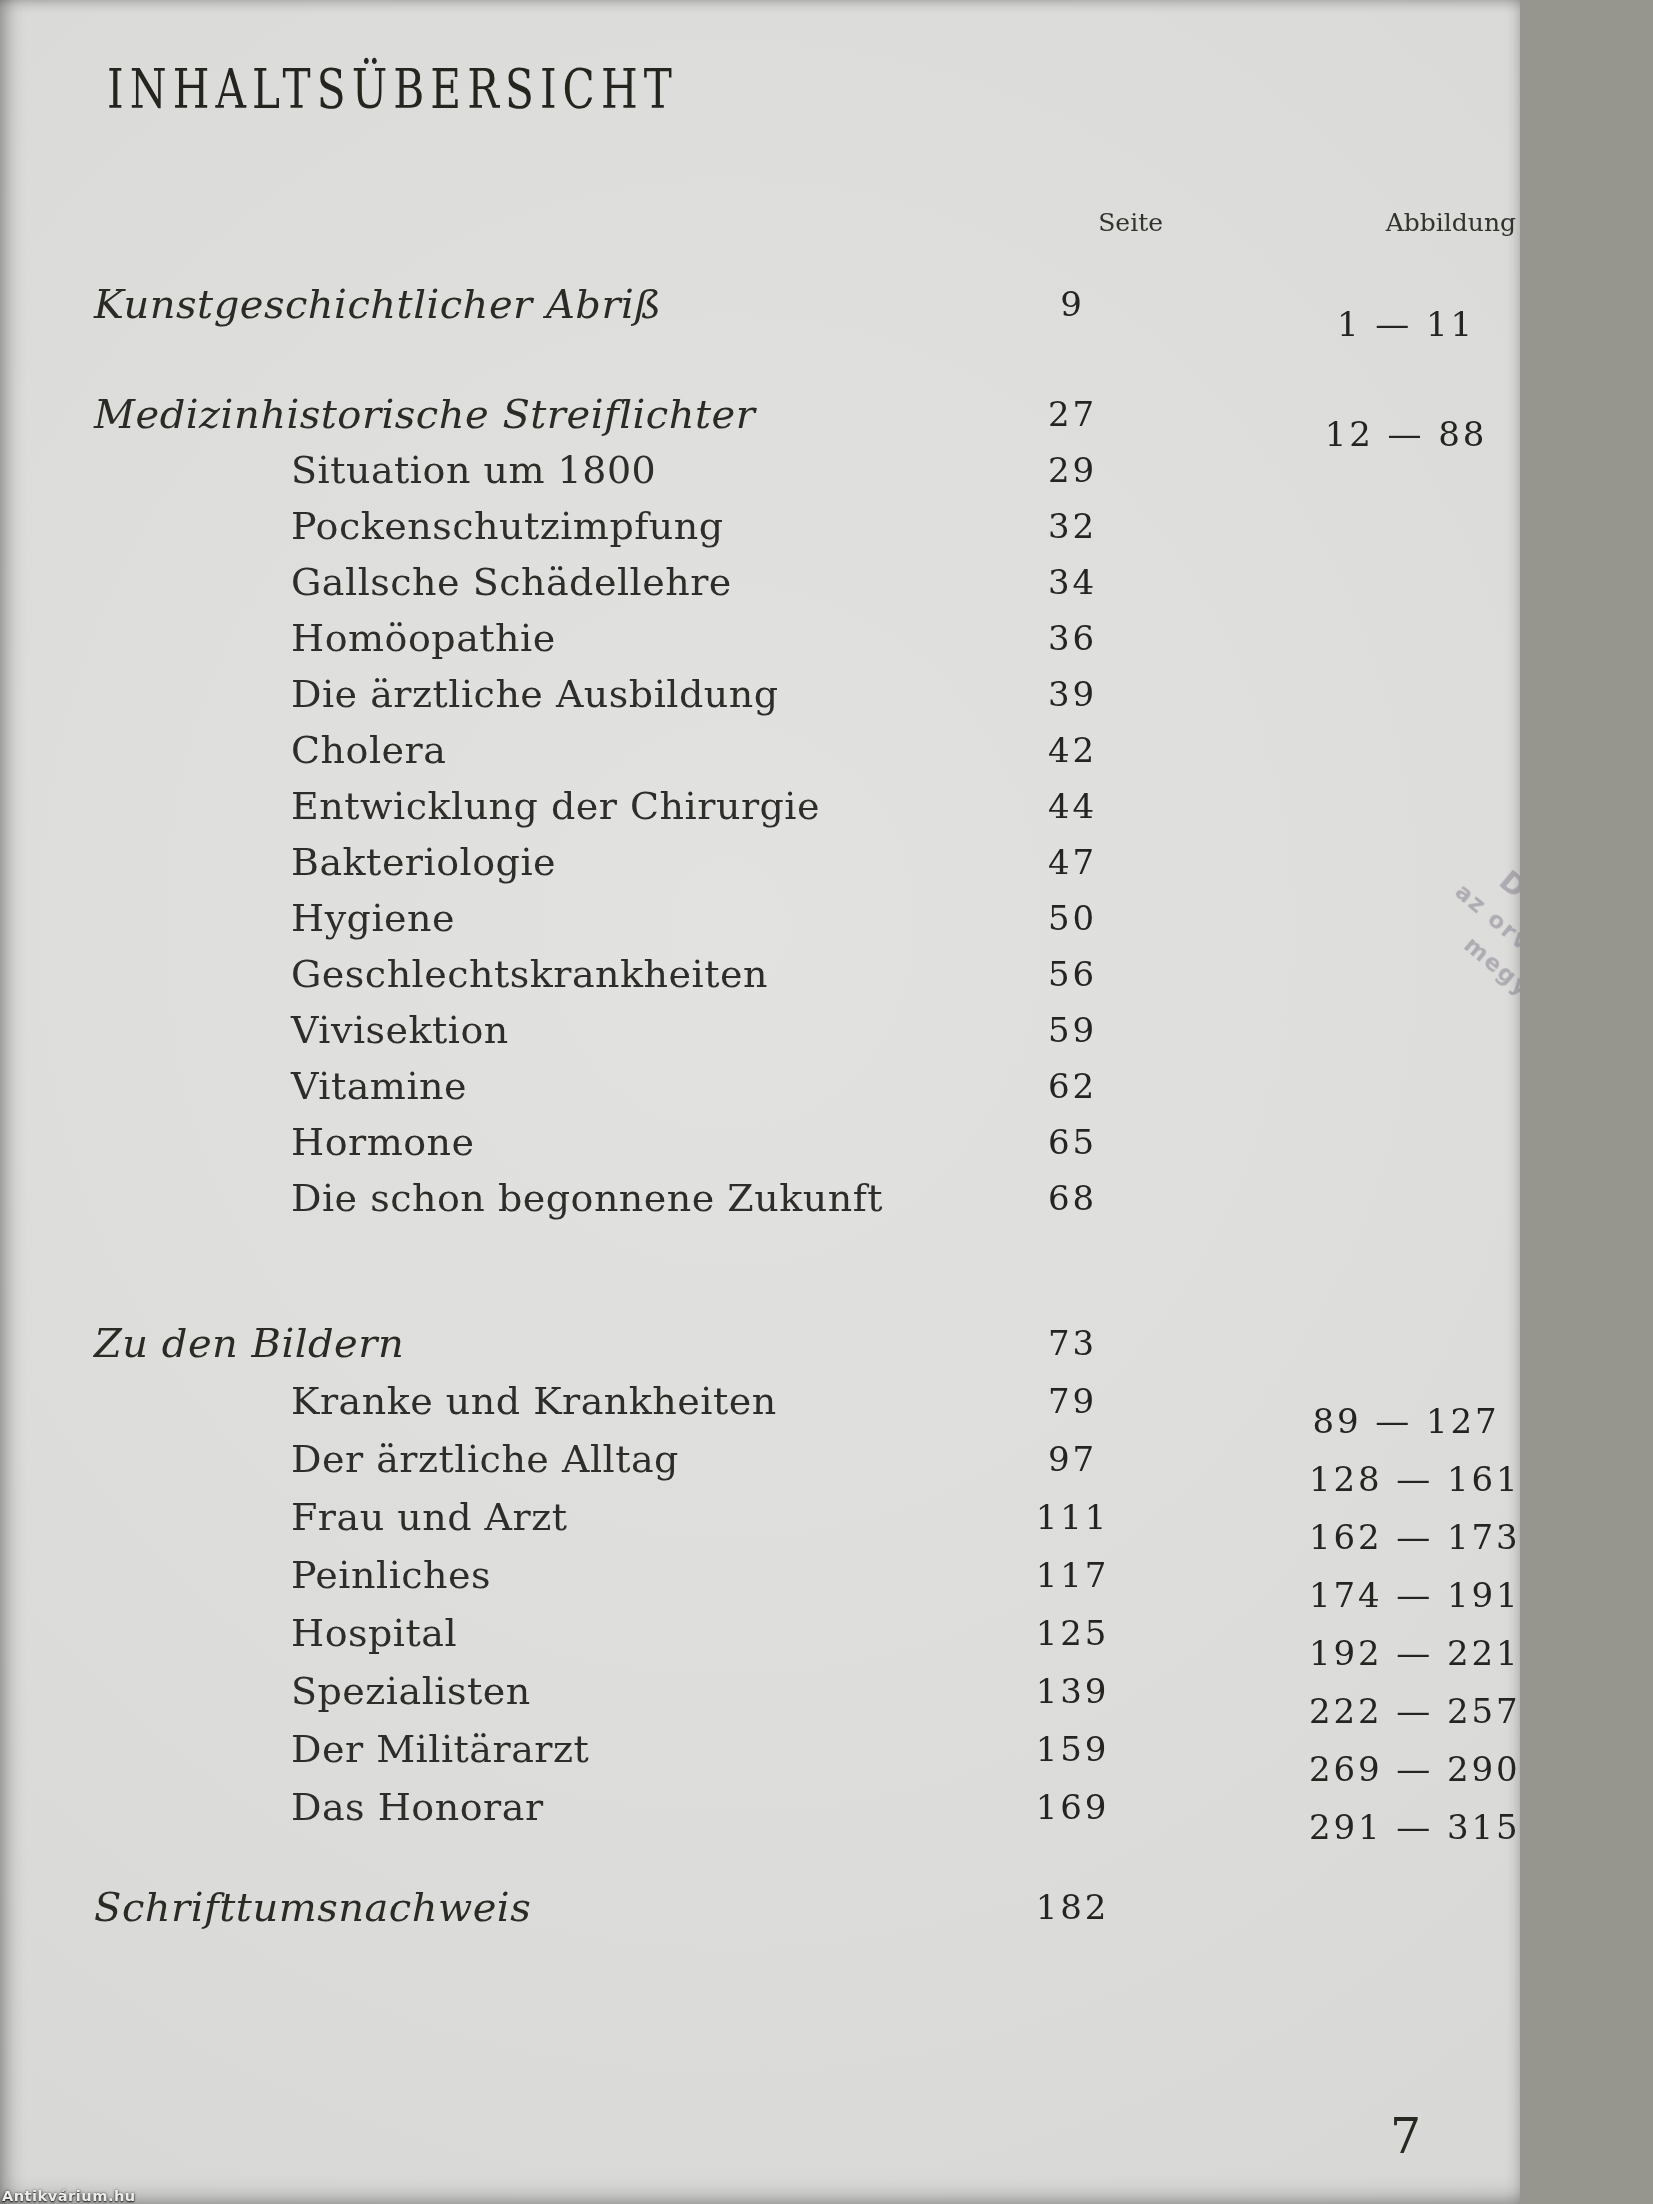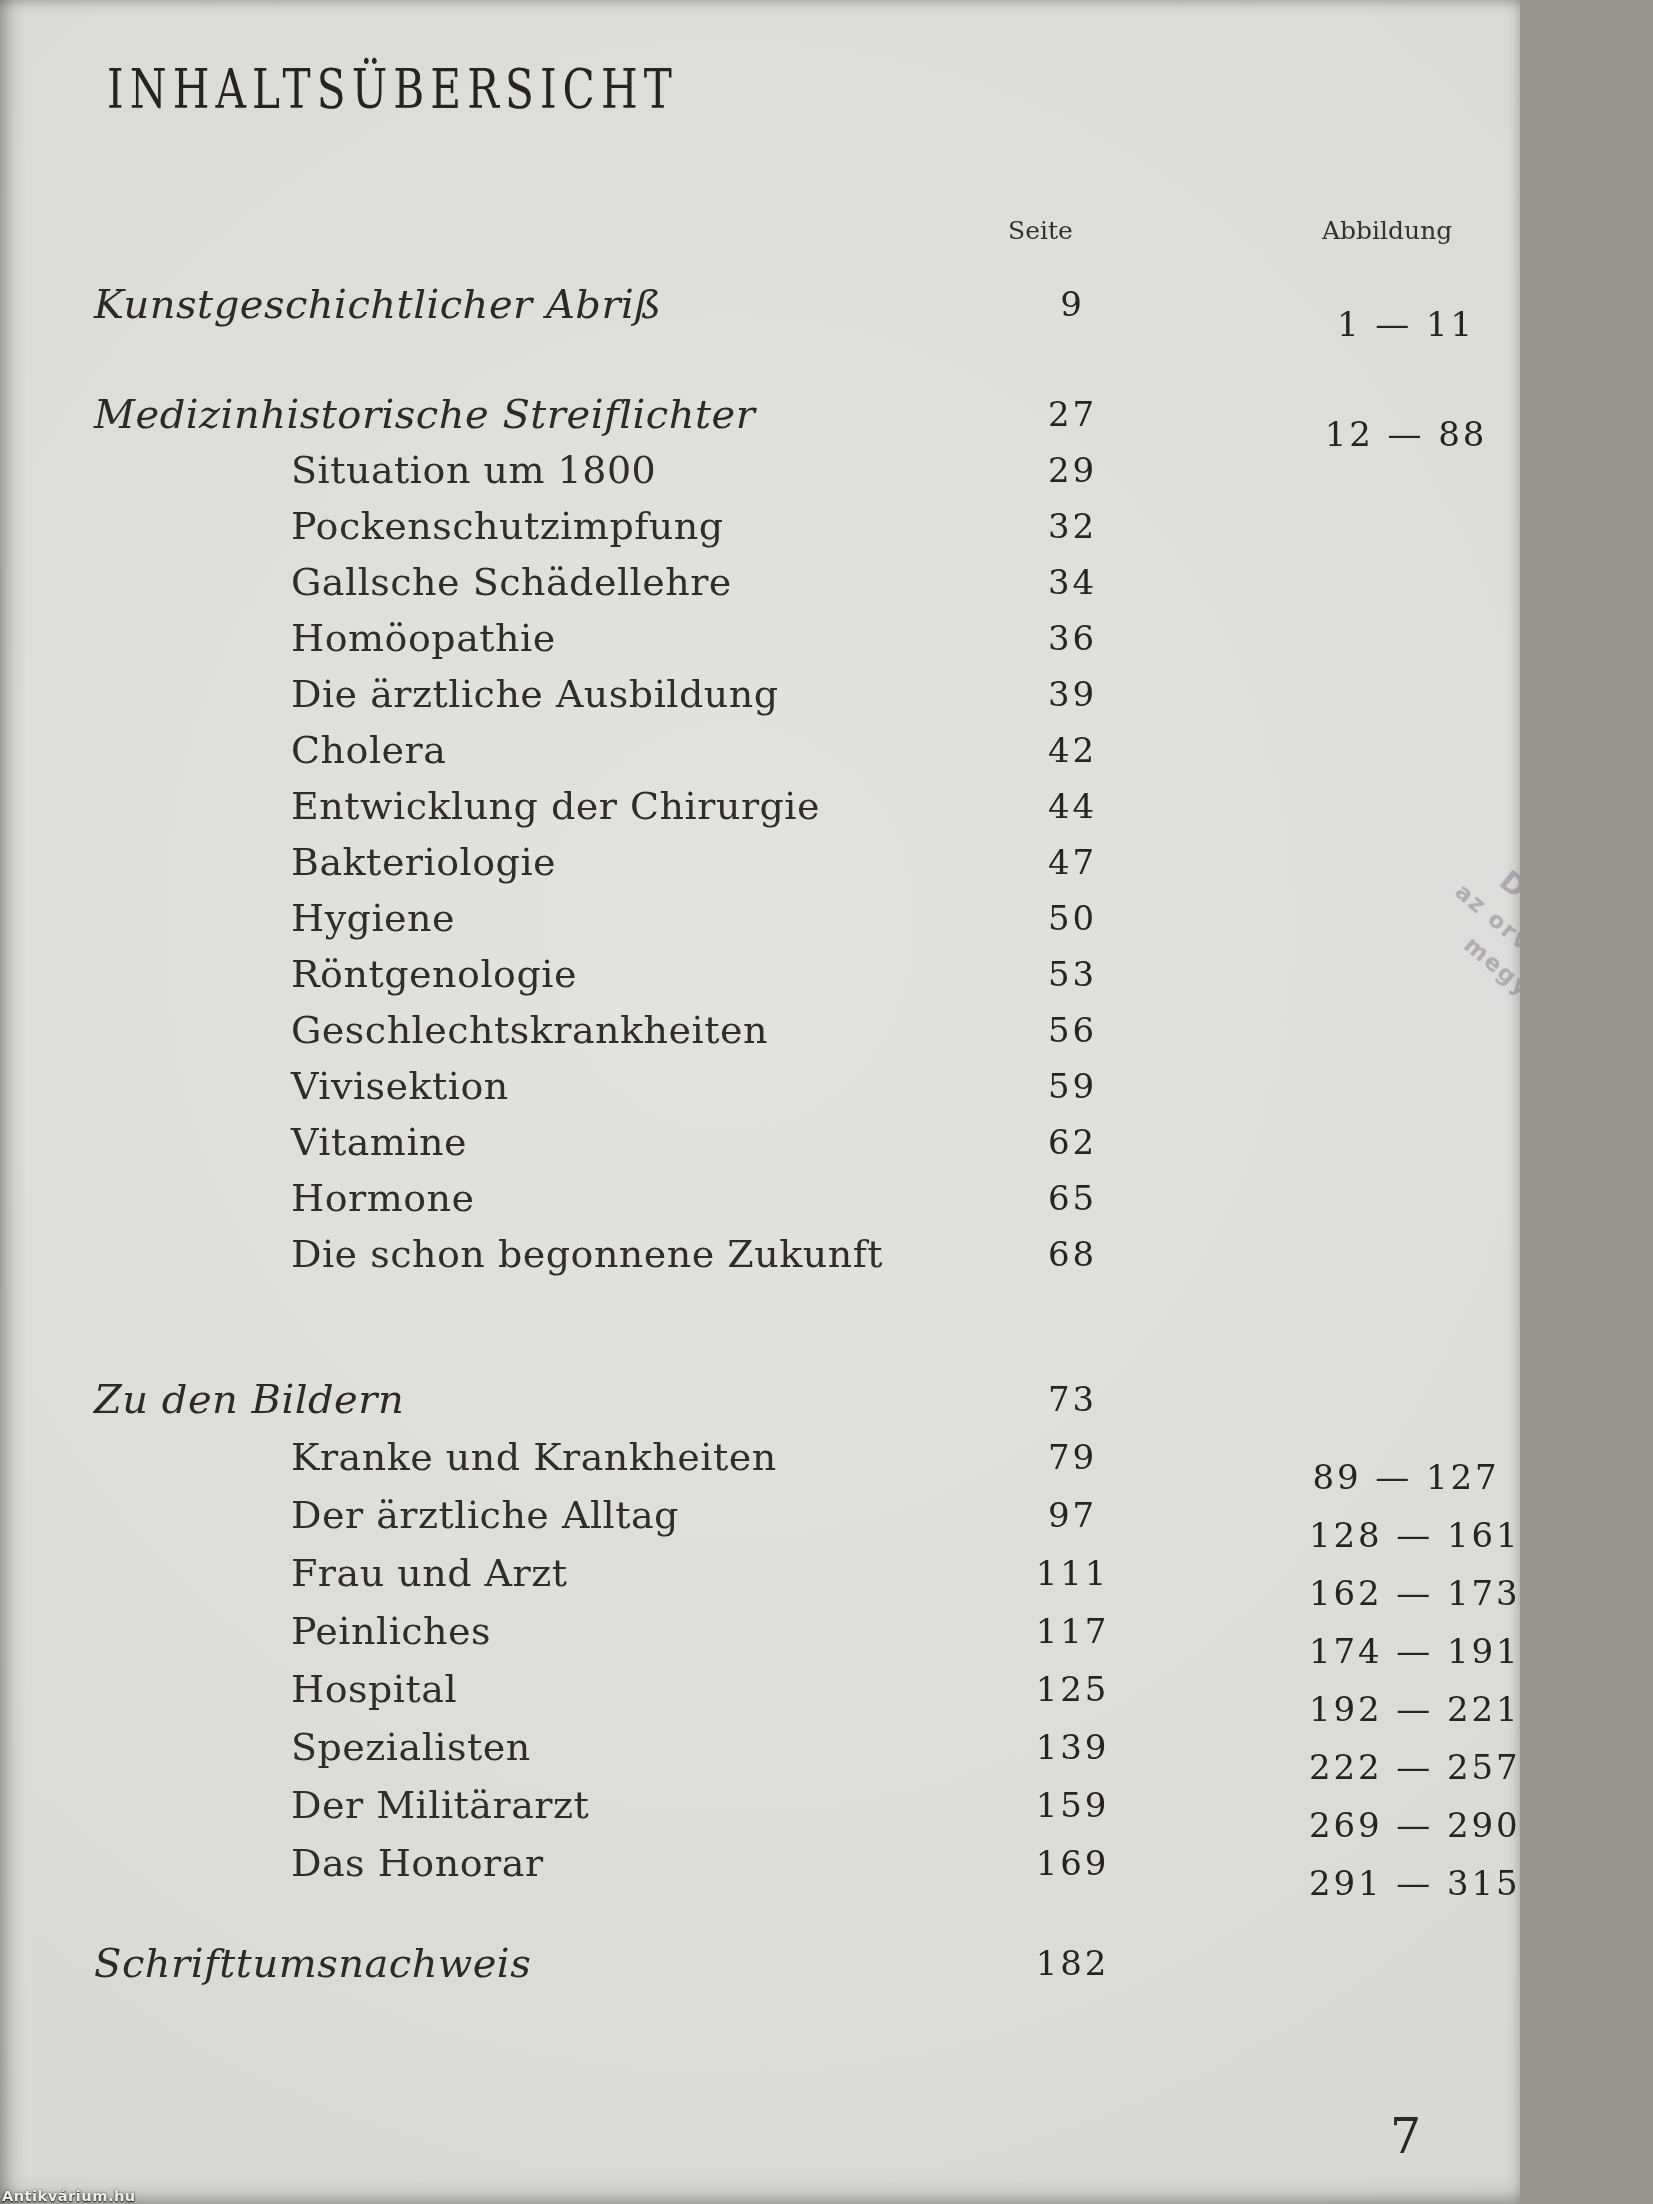--- a/index.html
+++ b/index.html
@@ -12,21 +12,21 @@
       inset 15.5px 0 19.4px -9.7px rgba(30,30,30,.38),
       inset -9.7px 0 15.5px -9.7px rgba(30,30,30,.20),
       inset 0 9.7px 13.6px -9.7px rgba(30,30,30,.30),
       inset 0 -17.5px 21.3px -11.6px rgba(30,30,30,.34);
   }
   .title{
     position:absolute;left:107px;top:58px;
     font-size:54px;letter-spacing:7.8px;color:#26241f;
     transform:scaleX(.78);transform-origin:left top;white-space:nowrap;
   }
-  .colhdr{position:absolute;top:216px;font-size:25px;color:#34322d;text-align:left;}
+  .colhdr{position:absolute;top:208px;font-size:25px;color:#34322d;text-align:right;}
   .hdr-seite{left:1008px;width:155px;}
   .hdr-abb{left:1322px;width:194px;}
   .toc{position:absolute;left:94px;top:276px;width:1475px;}
   .row{position:relative;height:56px;}
   .row.b{height:58px;}
   .label{
     position:absolute;left:0;top:50%;transform:translateY(-50%);
     font-size:38px;letter-spacing:0.5px;white-space:nowrap;
   }
   .row.sub .label{left:197px;}
@@ -115,25 +115,20 @@
         <span class="label">Bakteriologie</span>
         <span class="num seite">47</span>
         <span class="num abb"></span>
       </div>
       <div class="row sub">
         <span class="label">Hygiene</span>
         <span class="num seite">50</span>
         <span class="num abb"></span>
       </div>
       <div class="row sub">
-        <span class="label">Röntgenologie</span>
-        <span class="num seite">53</span>
-        <span class="num abb"></span>
-      </div>
-      <div class="row sub">
         <span class="label">Geschlechtskrankheiten</span>
         <span class="num seite">56</span>
         <span class="num abb"></span>
       </div>
       <div class="row sub">
         <span class="label">Vivisektion</span>
         <span class="num seite">59</span>
         <span class="num abb"></span>
       </div>
       <div class="row sub">

